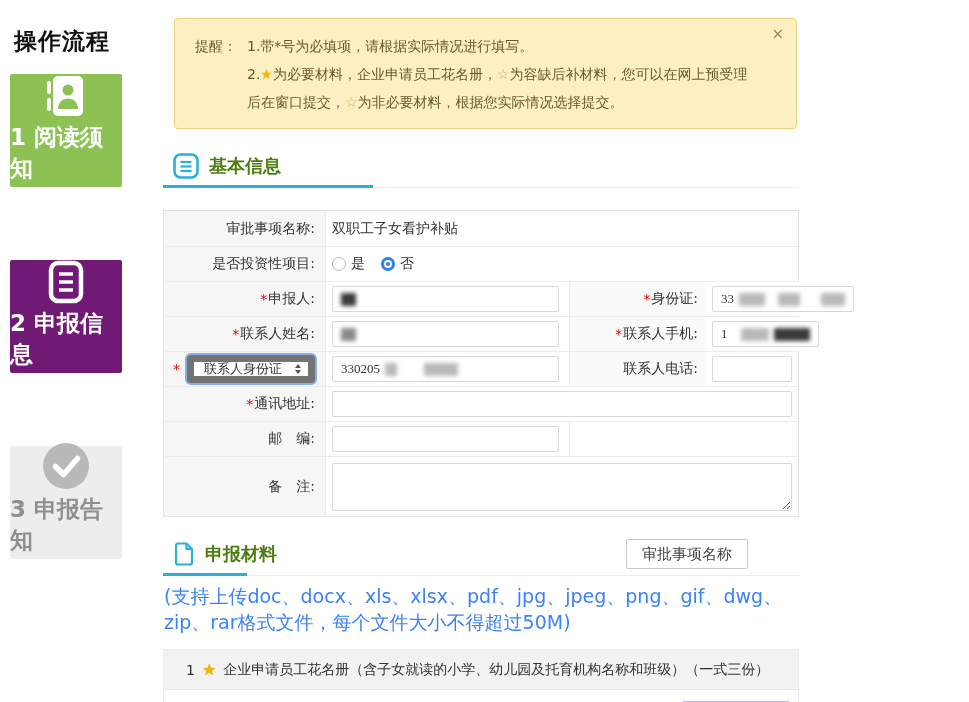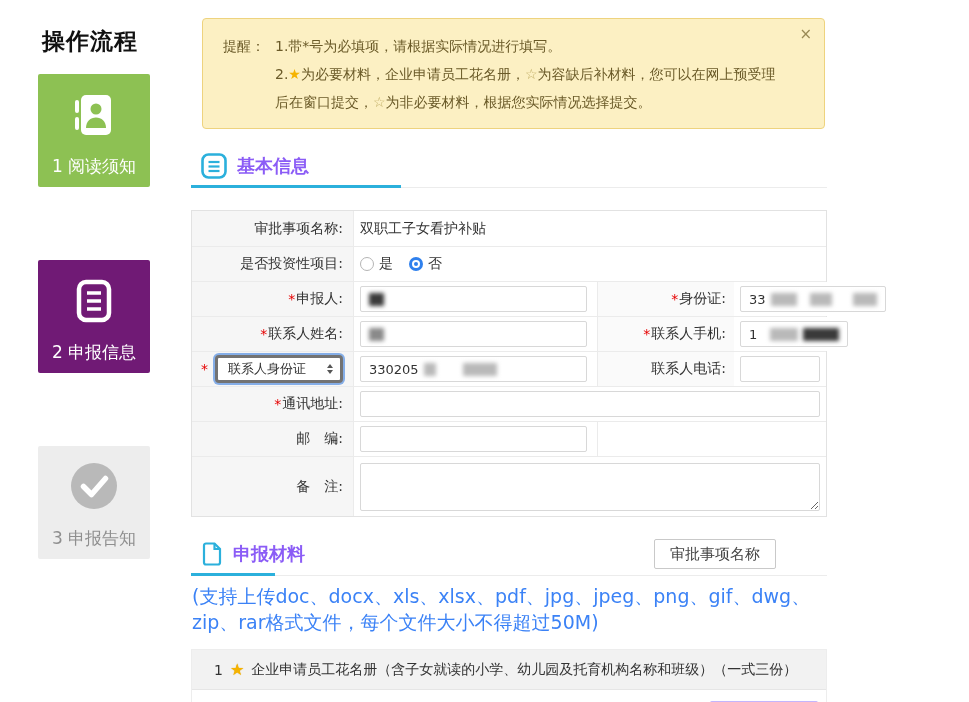--- a/index.html
+++ b/index.html
@@ -1,34 +1,34 @@
 <!DOCTYPE html>
 <html><head>
 <meta charset="utf-8">
 <style>
   * { margin:0; padding:0; box-sizing:border-box; }
   body {
     width:969px; height:702px; overflow:hidden; background:#fff;
     font-family:"DejaVu Sans","Liberation Sans",sans-serif;
     color:#333; font-size:14px;
   }
-  .page { display:flex; width:800px; height:702px;margin-left:28px; }
+  .page { display:flex; width:800px; height:702px; }
 
   
   .sidebar { width:163px; flex:0 0 163px; }
   .sidebar h1 {
     margin:26px 0 0 14px; font-size:23px; font-weight:bold; letter-spacing:1px;
     font-family:"DejaVu Serif","Liberation Serif",serif; color:#111;
   }
   .step {
     width:112px; height:113px; margin-left:10px; display:flex; flex-direction:column;
     align-items:center; justify-content:flex-end; cursor:pointer; border-radius:2px;
   }
   .step .icon-wrap { flex:1; display:flex; align-items:center; justify-content:center; }
-  .step .step-label { font-size:17px; padding-bottom:9px; }
+  .step .step-label { font-size:23px; padding-bottom:3px;font-weight:bold; }
   .step-1 { margin-top:17px; background:#8dc153; }
   .step-2 { margin-top:73px; background:#701a75; }
   .step-3 { margin-top:73px; background:#ededed; }
   .step-1 .step-label, .step-2 .step-label { color:#fff; }
   .step-3 .step-label { color:#8f8f8f; }
 
   
   .main { flex:1; min-width:0; padding-right:1px; }
 
   .notice {
@@ -40,21 +40,21 @@
   .notice-label { flex:0 0 auto; margin-right:10px; }
   .notice-close {
     position:absolute; top:8px; right:12px; font-size:15px; color:#9a8a55;
     cursor:pointer; line-height:1;
   }
   .star-gold { color:#f5b301; }
   .star-hollow { color:#c0ad65; }
 
   .section-head { display:flex; align-items:center; margin:22px 0 0 10px; height:30px; }
   .section-head .s-icon { display:flex; margin-right:10px; }
-  .section-title { font-size:18px; font-weight:bold; color:#8b5cf6; }
+  .section-title { font-size:18px; font-weight:bold; color:#4d7c0f; }
   .head-rule { position:relative; margin-top:4px; border-bottom:1px solid #ececec; height:3px; }
   .head-rule .bar { position:absolute; left:0; bottom:-1px; height:3px; background:#2bb0dc; }
   .bar-basic { width:210px; }
   .bar-materials { width:84px; }
 
   
   .ftable { margin-top:22px; border:1px solid #e2e2e2; }
   .frow { display:grid; min-height:35px; border-top:1px solid #ebebeb; }
   .frow:first-child { border-top:none; }
   .cols2 { grid-template-columns:162px 1fr; }
@@ -73,33 +73,33 @@
   .empty-cell { border-left:1px solid #ebebeb; background:#fff; }
 
   input[type=text], .input-like {
     height:26px; border:1px solid #d8d8d8; border-radius:2px; background:#fff;
     font:13px "DejaVu Sans","Liberation Sans",sans-serif; color:#333; padding:0 8px;
     outline:none;
   }
   .w-mid { width:227px; }
   .w-right { width:100%; }
   .w-full { flex:1; }
-  .input-like { display:flex; align-items:center; gap:5px; }
+  .input-like { display:flex; align-items:center; gap:5px;font-family:Liberation Serif, serif; }
   .mask { display:inline-block; height:13px; border-radius:1px; filter:blur(2px); }
   .m-gray { background:#b9b9b9; } .m-dark { background:#3a3a3a; } .m-mid { background:#8a8a8a; }
 
   .radio { width:14px; height:14px; border-radius:50%; display:inline-block; cursor:pointer; }
   .radio-off { border:1px solid #b5b5b5; background:#fff; }
   .radio-on { position:relative; background:#2f80ed; }
   .radio-on::after { content:""; position:absolute; inset:3px; border-radius:50%; background:#fff; }
   .radio-on::before { content:""; position:absolute; inset:5px; border-radius:50%; background:#2f80ed; z-index:1; }
   .radio-opt { display:inline-flex; align-items:center; gap:5px; margin-right:16px; }
 
   .select-box {
-    width:139px; height:28px; background:#fff; border:3px solid #737373; border-radius:4px;
+    width:139px; height:28px; background:#fff; border:7px solid #737373; border-radius:4px;
     box-shadow:0 0 0 2px rgba(86,144,226,.7); margin-left:6px;
     display:flex; align-items:center; justify-content:space-between; padding:0 7px 0 10px;
     font-size:13px; cursor:pointer;
   }
   .spinner { display:flex; flex-direction:column; gap:2px; }
   .spinner b { width:0; height:0; border-left:3.5px solid transparent; border-right:3.5px solid transparent; }
   .spin-up { border-bottom:4px solid #555; }
   .spin-dn { border-top:4px solid #555; }
 
   textarea {

